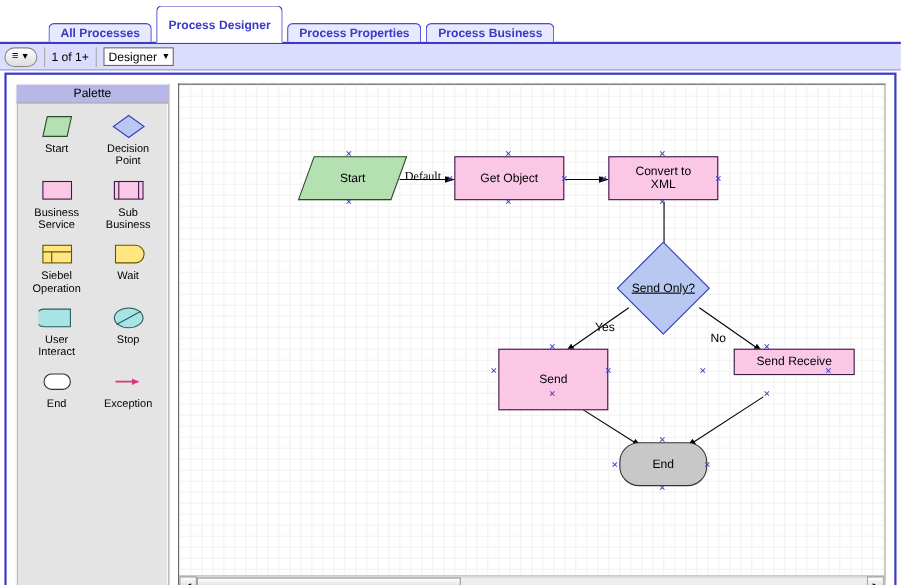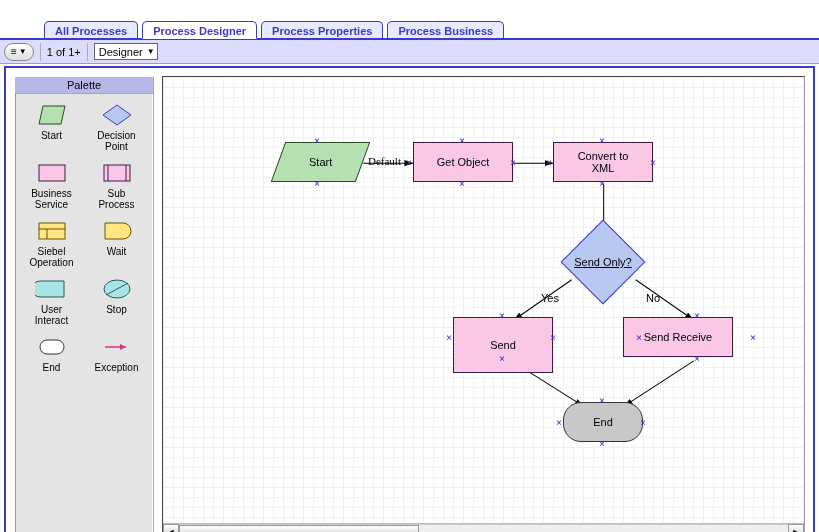--- a/index.html
+++ b/index.html
@@ -34,21 +34,21 @@
     padding: 1px 10px 0 10px;
     font-size: 11px;
     font-weight: bold;
     color: #3a3ac8;
     background: #e8e8ff;
     display: flex; align-items: center;
     cursor: pointer;
   }
   .tab.active {
     background: #fff;
-    height: 18px;
+    height: 34px;
     position: relative;
     z-index: 2;
     border-bottom: 1px solid #fff;
     margin-bottom: -1px;
   }
   
   .toolbar {
     height: 24px;
     background: #dcdcff;
     border-bottom: 1px solid #9a9acc;
@@ -277,21 +277,21 @@
             <div class="lbl" style="white-space:pre-line">Business
 Service</div>
           </div>
           <div class="palette-item">
             <svg width="34" height="26">
                 <rect x="4" y="5" width="26" height="16" fill="#fac8e4" stroke="#3a1a4a"></rect>
                 <line x1="8" y1="5" x2="8" y2="21" stroke="#3a1a4a"></line>
                 <line x1="26" y1="5" x2="26" y2="21" stroke="#3a1a4a"></line>
               </svg>
             <div class="lbl" style="white-space:pre-line">Sub
-Process</div>
+Business</div>
           </div>
 
           <div class="palette-item">
             <svg width="34" height="26">
                 <rect x="4" y="5" width="26" height="16" fill="#ffe680" stroke="#665500"></rect>
                 <line x1="4" y1="11" x2="30" y2="11" stroke="#665500"></line>
                 <line x1="12" y1="11" x2="12" y2="21" stroke="#665500"></line>
               </svg>
             <div class="lbl" style="white-space:pre-line">Siebel
 Operation</div>
@@ -391,39 +391,39 @@
           </div>
 
           <div class="node rect" style="left:290px; top:240px; width:100px; height:56px;">
             <span>Send</span>
           </div>
           <span class="hx" style="left:336px; top:233px;">×</span>
           <span class="hx" style="left:336px; top:276px;">×</span>
           <span class="hx" style="left:283px; top:255px;">×</span>
           <span class="hx" style="left:387px; top:255px;">×</span>
 
-          <div class="node rect" style="left:460px; top:240px; width:110px; height:40px;">
+          <div class="node rect" style="left:504px; top:240px; width:110px; height:24px;">
             <span>Send Receive</span>
           </div>
           <span class="hx" style="left:531px; top:233px;">×</span>
           <span class="hx" style="left:531px; top:276px;">×</span>
           <span class="hx" style="left:473px; top:255px;">×</span>
           <span class="hx" style="left:587px; top:255px;">×</span>
 
           <div class="node endnode" style="left:400px; top:325px; width:80px; height:40px;">
             <span>End</span>
           </div>
           <span class="hx" style="left:436px; top:318px;">×</span>
           <span class="hx" style="left:436px; top:361px;">×</span>
           <span class="hx" style="left:393px; top:340px;">×</span>
           <span class="hx" style="left:477px; top:340px;">×</span>
 
           <div class="conn-label" style="left:205px; top:78px;font-family:Liberation Serif, serif;">Default</div>
           <div class="conn-label" style="left:378px; top:215px;">Yes</div>
-          <div class="conn-label" style="left:483px; top:215px;">No</div>
+          <div class="conn-label" style="left:483px; top:225px;">No</div>
 
         </div>
 
         <div class="hscroll">
           <div class="sbtn">◄</div>
           <div class="strack">
             <div class="sthumb"></div>
           </div>
           <div class="sbtn">►</div>
         </div>

